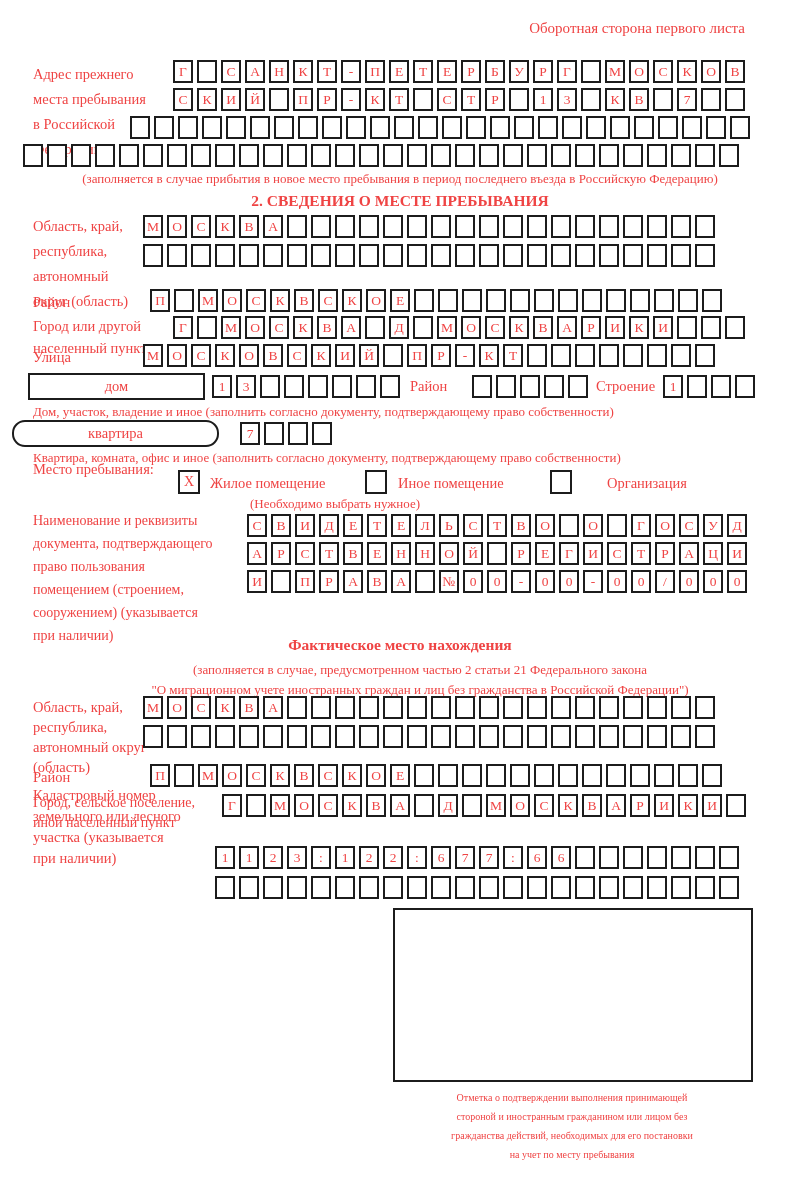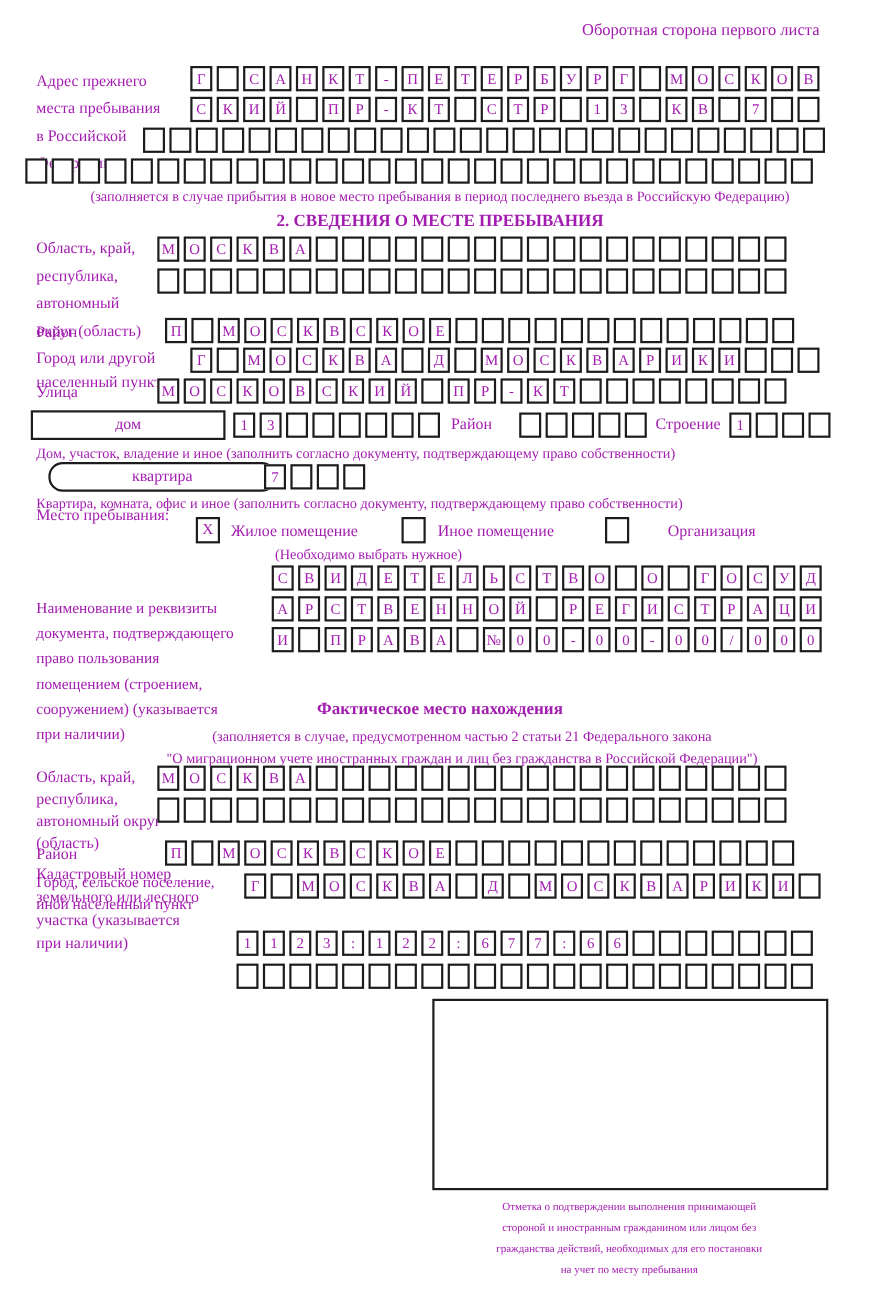--- a/index.html
+++ b/index.html
@@ -1,18 +1,18 @@
 <!DOCTYPE html>
 <html><head>
 <meta charset="utf-8">
 <style>
   html,body{margin:0;padding:0;background:#e8e8e8;}
   .page{
     position:relative;width:800px;height:1180px;background:#ffffff;
-    font-family:"Liberation Serif","DejaVu Serif",serif;color:#a21caf;
+    font-family:"Liberation Serif","DejaVu Serif",serif;color:#ef4444;
     margin:0 auto;overflow:hidden;
   }
   .hdr{position:absolute;top:20px;left:0;width:745px;text-align:right;font-size:15px;}
   .lbl{position:absolute;font-size:14.5px;line-height:25px;white-space:pre-line;}
   .lbl.tight{line-height:22px;}
   .lbl.l20{line-height:20px;}
   .lbl.l21{line-height:21px;}
   .lbl.l23{line-height:23px;font-size:14px;}
   .cells{position:absolute;display:flex;gap:4px;}
   .cell{
@@ -324,39 +324,39 @@
     </div>
   <div class="lbl" style="left:596px;top:375px;line-height:23px;">Строение</div>
   <div class="cells" style="left:663px;top:375px;">
       <div class="cell">1</div>
       <div class="cell"></div>
       <div class="cell"></div>
       <div class="cell"></div>
     </div>
   <div class="snote" style="left:33px;top:404px;">Дом, участок, владение и иное (заполнить согласно документу, подтверждающему право собственности)</div>
 
-  <div class="wbox" style="left:44px;top:420px;width:207px;border-radius:13px;">квартира</div>
+  <div class="wbox" style="left:12px;top:420px;width:207px;border-radius:13px;">квартира</div>
   <div class="cells" style="left:240px;top:422px;">
       <div class="cell">7</div>
       <div class="cell"></div>
       <div class="cell"></div>
       <div class="cell"></div>
     </div>
   <div class="snote" style="left:33px;top:450px;">Квартира, комната, офис и иное (заполнить согласно документу, подтверждающему право собственности)</div>
 
   <div class="lbl" style="left:33px;top:457px;line-height:24px;">Место пребывания:</div>
   <div class="chk" style="left:178px;top:470px;">X</div>
   <div class="lbl" style="left:210px;top:471px;line-height:24px;">Жилое помещение</div>
   <div class="chk" style="left:365px;top:470px;"></div>
   <div class="lbl" style="left:398px;top:471px;line-height:24px;">Иное помещение</div>
   <div class="chk" style="left:550px;top:470px;"></div>
   <div class="lbl" style="left:607px;top:471px;line-height:24px;">Организация</div>
   <div class="snote" style="left:250px;top:496px;">(Необходимо выбрать нужное)</div>
 
-  <div class="lbl l23" style="left:33px;top:542px;">Наименование и реквизиты
+  <div class="lbl l23" style="left:33px;top:509px;">Наименование и реквизиты
 документа, подтверждающего
 право пользования
 помещением (строением,
 сооружением) (указывается
 при наличии)</div>
   <div class="cells" style="left:247px;top:514px;">
       <div class="cell">С</div>
       <div class="cell">В</div>
       <div class="cell">И</div>
       <div class="cell">Д</div>

